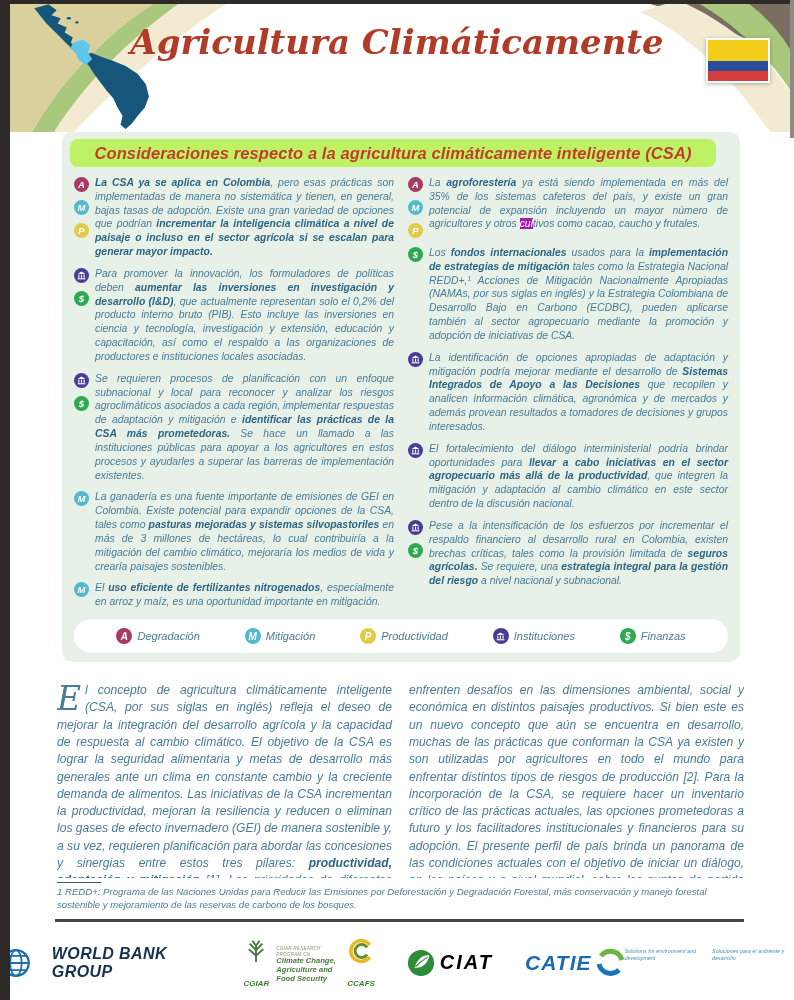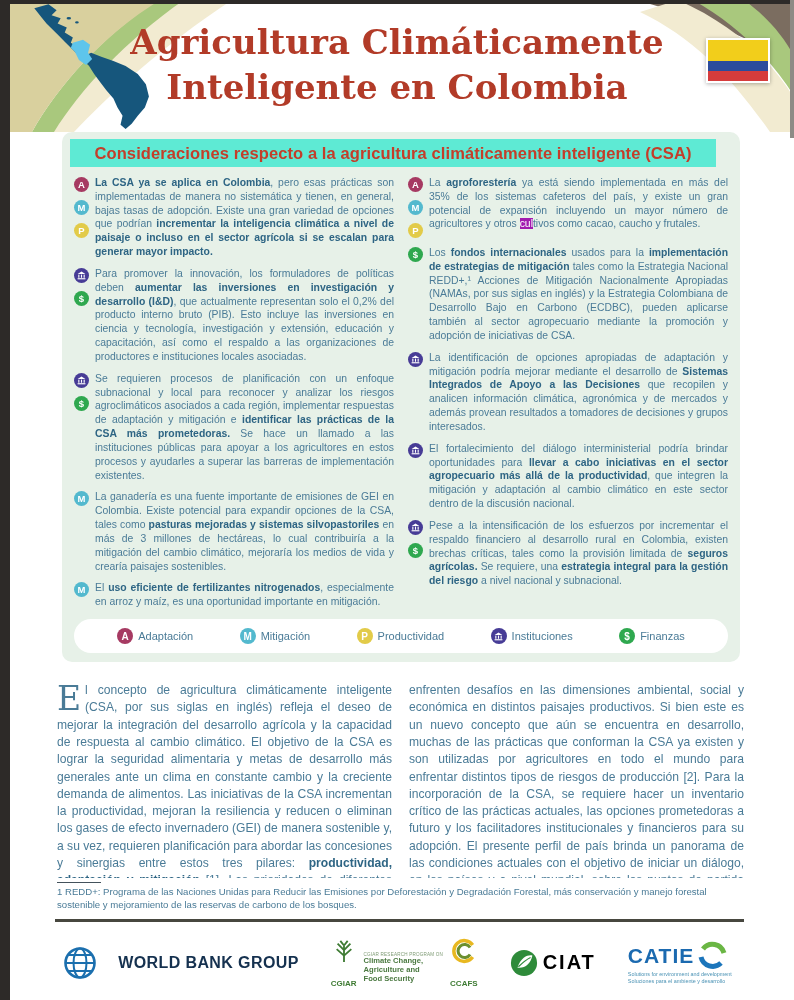--- a/index.html
+++ b/index.html
@@ -1,36 +1,36 @@
 <!DOCTYPE html>
 <html><head>
 <meta charset="utf-8">
 <style>
   html,body{margin:0;padding:0;background:#fff;}
   body{width:794px;height:1000px;overflow:hidden;font-family:"Liberation Sans",sans-serif;}
-  .page{position:relative;width:794px;height:1000px;background:#fff;}
+  .page{position:relative;width:794px;height:1000px;background:#fff;font-style:italic;}
   .edge-left{position:absolute;left:0;top:0;width:10px;height:1000px;background:#2D2A28;z-index:40;}
   .edge-top{position:absolute;left:0;top:0;width:794px;height:4px;background:#2D2A28;z-index:40;}
   .edge-right{position:absolute;right:0;top:0;width:4px;height:138px;background:#8D8B86;z-index:40;}
 
   
   .header{position:relative;width:794px;height:132px;overflow:hidden;}
   .bands{position:absolute;left:0;top:0;}
   .map{position:absolute;left:12px;top:2px;z-index:2;}
   .title{position:absolute;left:95px;right:95px;top:20px;text-align:center;z-index:3;
          font-family:"DejaVu Serif",serif;font-weight:bold;font-size:34px;line-height:1.32;color:#B23B28;}
   .flag{position:absolute;right:24px;top:38px;width:60px;height:41px;background:#fff;
         box-shadow:0 1px 4px rgba(0,0,0,.3);padding:2px;z-index:3;}
   .flag .fy{height:50%;background:#F2CE1B}
   .flag .fb{height:25%;background:#2C4C9C}
   .flag .fr{height:25%;background:#D63C3C}
 
   
   .consider{position:relative;margin:0 54px 0 62px;height:530px;background:#E7F1E8;border-radius:10px;overflow:hidden;}
-  .consider-title{margin:7px 24px 0 8px;background:#5eead4;border-radius:0;height:28px;
+  .consider-title{margin:7px 24px 0 8px;background:#bef264;border-radius:8px;height:28px;
       display:flex;align-items:center;justify-content:center;
       font-weight:bold;font-size:16.5px;color:#C33E2A;letter-spacing:.1px;}
   .cols{display:flex;gap:14px;padding:9px 12px 0 12px;height:438px;overflow:hidden;}
   .col{flex:1;min-width:0;}
   .bullet{display:flex;margin-bottom:8px;}
   .icons{flex:0 0 21px;width:21px;display:flex;flex-direction:column;gap:8px;padding-top:1px;}
   .picon{width:15px;height:15px;border-radius:50%;color:#fff;font-size:9.5px;font-weight:bold;
          display:flex;align-items:center;justify-content:center;flex:0 0 auto;}
   .btext{margin:0;font-size:10.4px;line-height:1.33;color:#4A7B97;text-align:justify;}
   .btext .b,.bcol .b{font-weight:bold;color:#2E6584;}
@@ -55,21 +55,21 @@
   .wb{gap:20px;}
   .wb-text{font-size:16px;font-weight:bold;color:#15314F;letter-spacing:.4px;}
   .cgiar-cluster{display:flex;align-items:flex-end;gap:7px;}
   .vstack{display:flex;flex-direction:column;align-items:center;}
   .cgiar-label,.ccafs-label{font-size:8px;font-weight:bold;color:#3E7B33;margin-top:15px;}
   .prog{display:flex;flex-direction:column;line-height:1.18;padding-bottom:4px;}
   .prog-tiny{font-size:4.6px;color:#7E9B74;letter-spacing:.2px;}
   .prog-line{font-size:7.6px;font-weight:bold;color:#4C7A42;}
   .ciat{gap:5px;}
   .ciat-text{font-size:20px;font-weight:bold;color:#000000;letter-spacing:2px;}
-  .catie{flex-direction:column;align-items:flex-start;}
+  .catie{flex-direction:row;align-items:flex-start;}
   .catie-row{display:flex;align-items:center;gap:3px;}
   .catie-text{font-size:21px;font-weight:bold;color:#1B6AB0;letter-spacing:1px;}
   .catie-tag{font-size:5.4px;color:#4C93B5;line-height:1.25;}
 </style>
 </head>
 <body>
 
 <div class="page">
   <div class="edge-top"></div>
   <div class="edge-left"></div>
@@ -90,21 +90,20 @@
 
     <svg class="map" width="142" height="128" viewBox="0 0 140 126">
       <polygon fill="#16567C" points="22,6 36,2 44,8 39,13 48,16 45,21 54,25 52,30 60,35 58,40 66,45 64,49 72,53 78,50 88,54 100,58 112,63 124,71 132,81 135,93 131,104 124,112 118,120 112,125 107,121 109,112 104,104 100,95 93,87 87,79 81,71 76,63 70,57 64,51 58,45 52,39 46,33 40,27 34,21 29,15"></polygon>
       <ellipse cx="56" cy="16" rx="2.2" ry="1.2" fill="#16567C"></ellipse>
       <ellipse cx="64" cy="20" rx="1.8" ry="1" fill="#16567C"></ellipse>
       <polygon fill="#5EC5EC" points="60,40 70,37 77,42 75,50 79,56 73,62 66,57 62,49 58,45"></polygon>
     </svg>
 
     <div class="title">
       <div>Agricultura Climáticamente</div>
-      <div>Inteligente en Colombia</div>
     </div>
 
     <div class="flag" title="Colombia">
       <div class="fy"></div>
       <div class="fb"></div>
       <div class="fr"></div>
     </div>
   </div>
 
   <div class="consider">
@@ -218,21 +217,21 @@
               </span>
               <span class="picon" style="background: rgb(47, 168, 79);">$</span>
             </span>
     <p class="btext"><span>Pese a la intensificación de los esfuerzos por incrementar el respaldo financiero al desarrollo rural en Colombia, existen brechas críticas, tales como la provisión limitada de </span><span class="b">seguros agrícolas.</span><span> Se requiere, una </span><span class="b">estrategia integral para la gestión del riesgo</span><span> a nivel nacional y subnacional.</span></p>
   </div>
         </div>
     </div>
     <div class="legend">
         <span class="legend-item">
           <span class="picon" style="background: rgb(166, 58, 98);">A</span>
-    <span class="legend-label">Adaptación</span>
+    <span class="legend-label">Degradación</span>
   </span>
         <span class="legend-item">
           <span class="picon" style="background: rgb(83, 185, 206);">M</span>
     <span class="legend-label">Mitigación</span>
   </span>
         <span class="legend-item">
           <span class="picon" style="background: rgb(226, 203, 73);">P</span>
     <span class="legend-label">Productividad</span>
   </span>
         <span class="legend-item">

